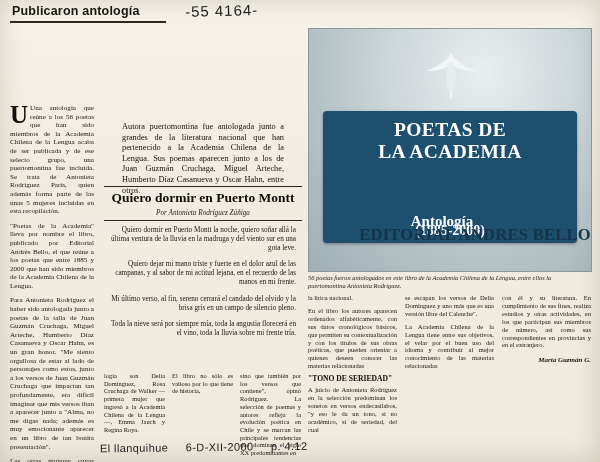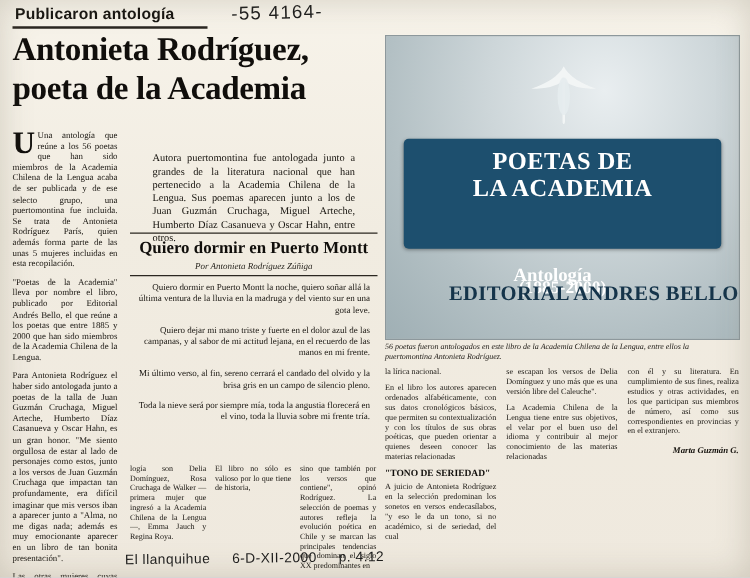--- a/index.html
+++ b/index.html
@@ -10,21 +10,21 @@
   body {
     width: 600px;
     height: 462px;
     overflow: hidden;
     font-family: "Liberation Serif", serif;
   }
   #page {
     position: relative;
     width: 600px;
     height: 462px;
-    background: #a3a3a3;
+    background: #0ea5e9;
     overflow: hidden;
   }
   
   #paper {
     position: absolute;
     inset: 0;
     background:
       linear-gradient(180deg, #f7f3ea 0%, #f1ece1 40%, #efe9de 100%);
   }
   .kicker {
@@ -198,21 +198,21 @@
     left: 110px;
     top: 18px;
     width: 64px;
     height: 58px;
   }
   .cover-panel {
     position: absolute;
     left: 14px;
     top: 82px;
     width: 254px;
-    height: 88px;
+    height: 132px;
     background: #1d4f6e;
     border-radius: 4px;
     box-shadow: 0 1px 3px rgba(0,0,0,.35);
   }
   .cover-title {
     position: absolute;
     left: 0;
     right: 0;
     top: 8px;
     text-align: center;
@@ -322,24 +322,20 @@
 <body>
 
 <div id="page">
   <div id="paper"></div>
 
   <div class="kicker">Publicaron antología</div>
   <div class="kicker-rule"></div>
 
   <div class="handwrite hw-top">-55 4164-</div>
 
-  <div class="headline">
-    <span class="l1">Antonieta Rodríguez,</span>
-    <span class="l2">poeta de la Academia</span>
-  </div>
 
   <div class="col-left">
     <p><span class="dropcap">U</span><span>Una antología que reúne a los 56 poetas que han sido miembros de la Academia Chilena de la Lengua acaba de ser publicada y de ese selecto grupo, una puertomontina fue incluida. Se trata de Antonieta Rodríguez París, quien además forma parte de las unas 5 mujeres incluidas en esta recopilación.</span></p>
     <p>"Poetas de la Academia" lleva por nombre el libro, publicado por Editorial Andrés Bello, el que reúne a los poetas que entre 1885 y 2000 que han sido miembros de la Academia Chilena de la Lengua.</p>
     <p>Para Antonieta Rodríguez el haber sido antologada junto a poetas de la talla de Juan Guzmán Cruchaga, Miguel Arteche, Humberto Díaz Casanueva y Oscar Hahn, es un gran honor. "Me siento orgullosa de estar al lado de personajes como estos, junto a los versos de Juan Guzmán Cruchaga que impactan tan profundamente, era difícil imaginar que mis versos iban a aparecer junto a "Alma, no me digas nada; además es muy emocionante aparecer en un libro de tan bonita presentación".</p>
     <p>Las otras mujeres cuyas obras aparecen en la anto-</p>
   </div>
 
   <div class="lead">
     <p>Autora puertomontina fue antologada junto a grandes de la literatura nacional que han pertenecido a la Academia Chilena de la Lengua. Sus poemas aparecen junto a los de Juan Guzmán Cruchaga, Miguel Arteche, Humberto Díaz Casanueva y Oscar Hahn, entre otros.</p>

